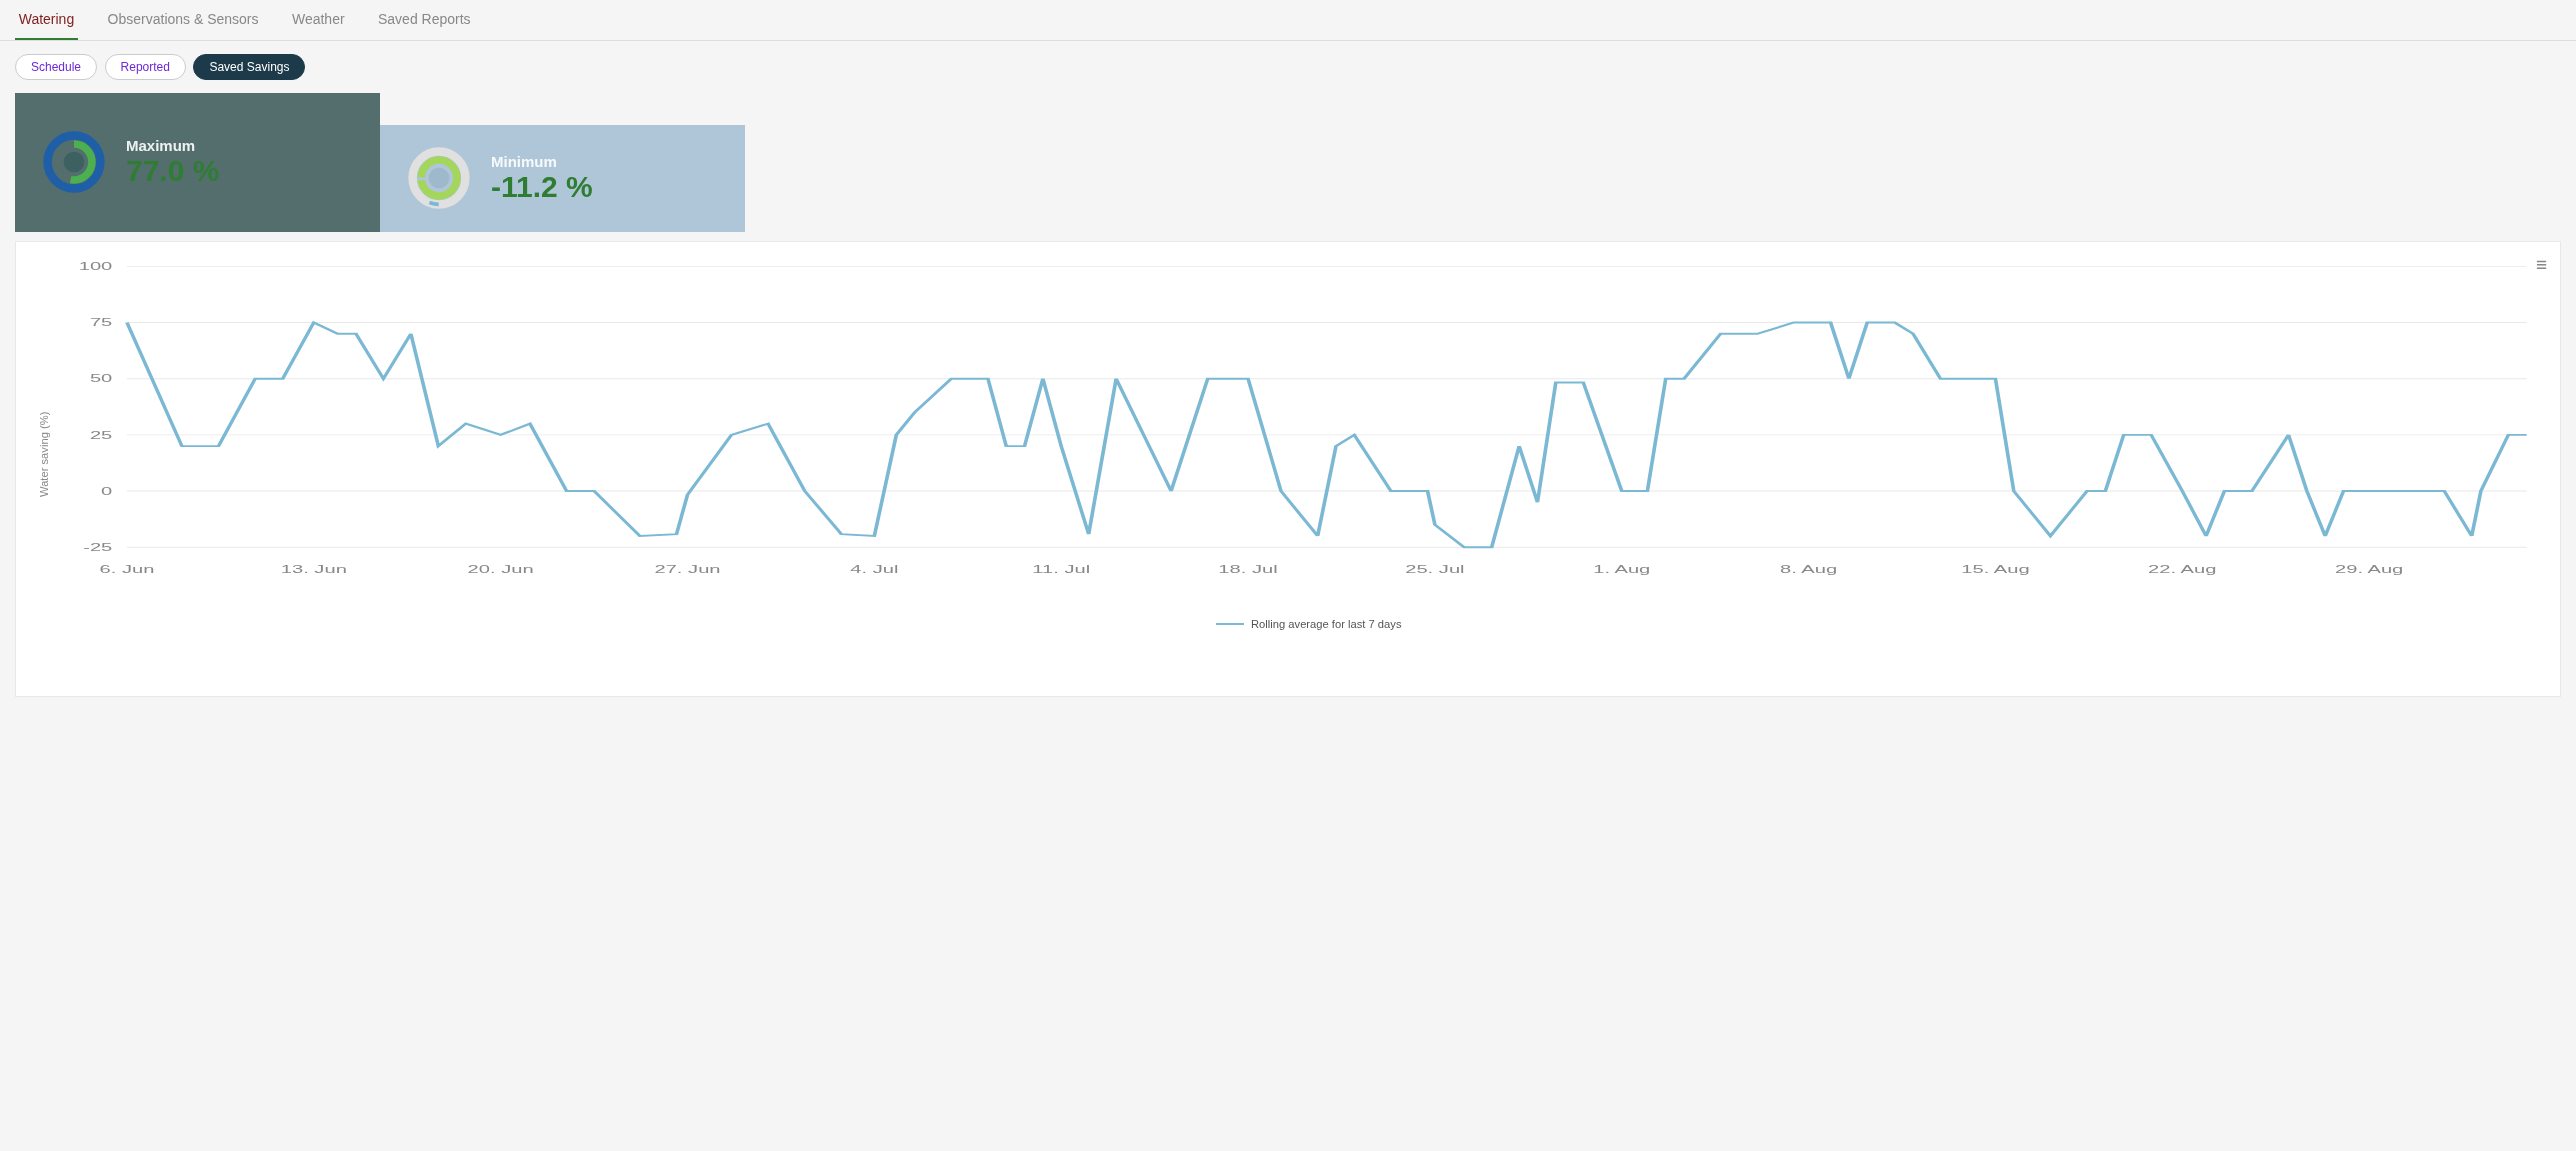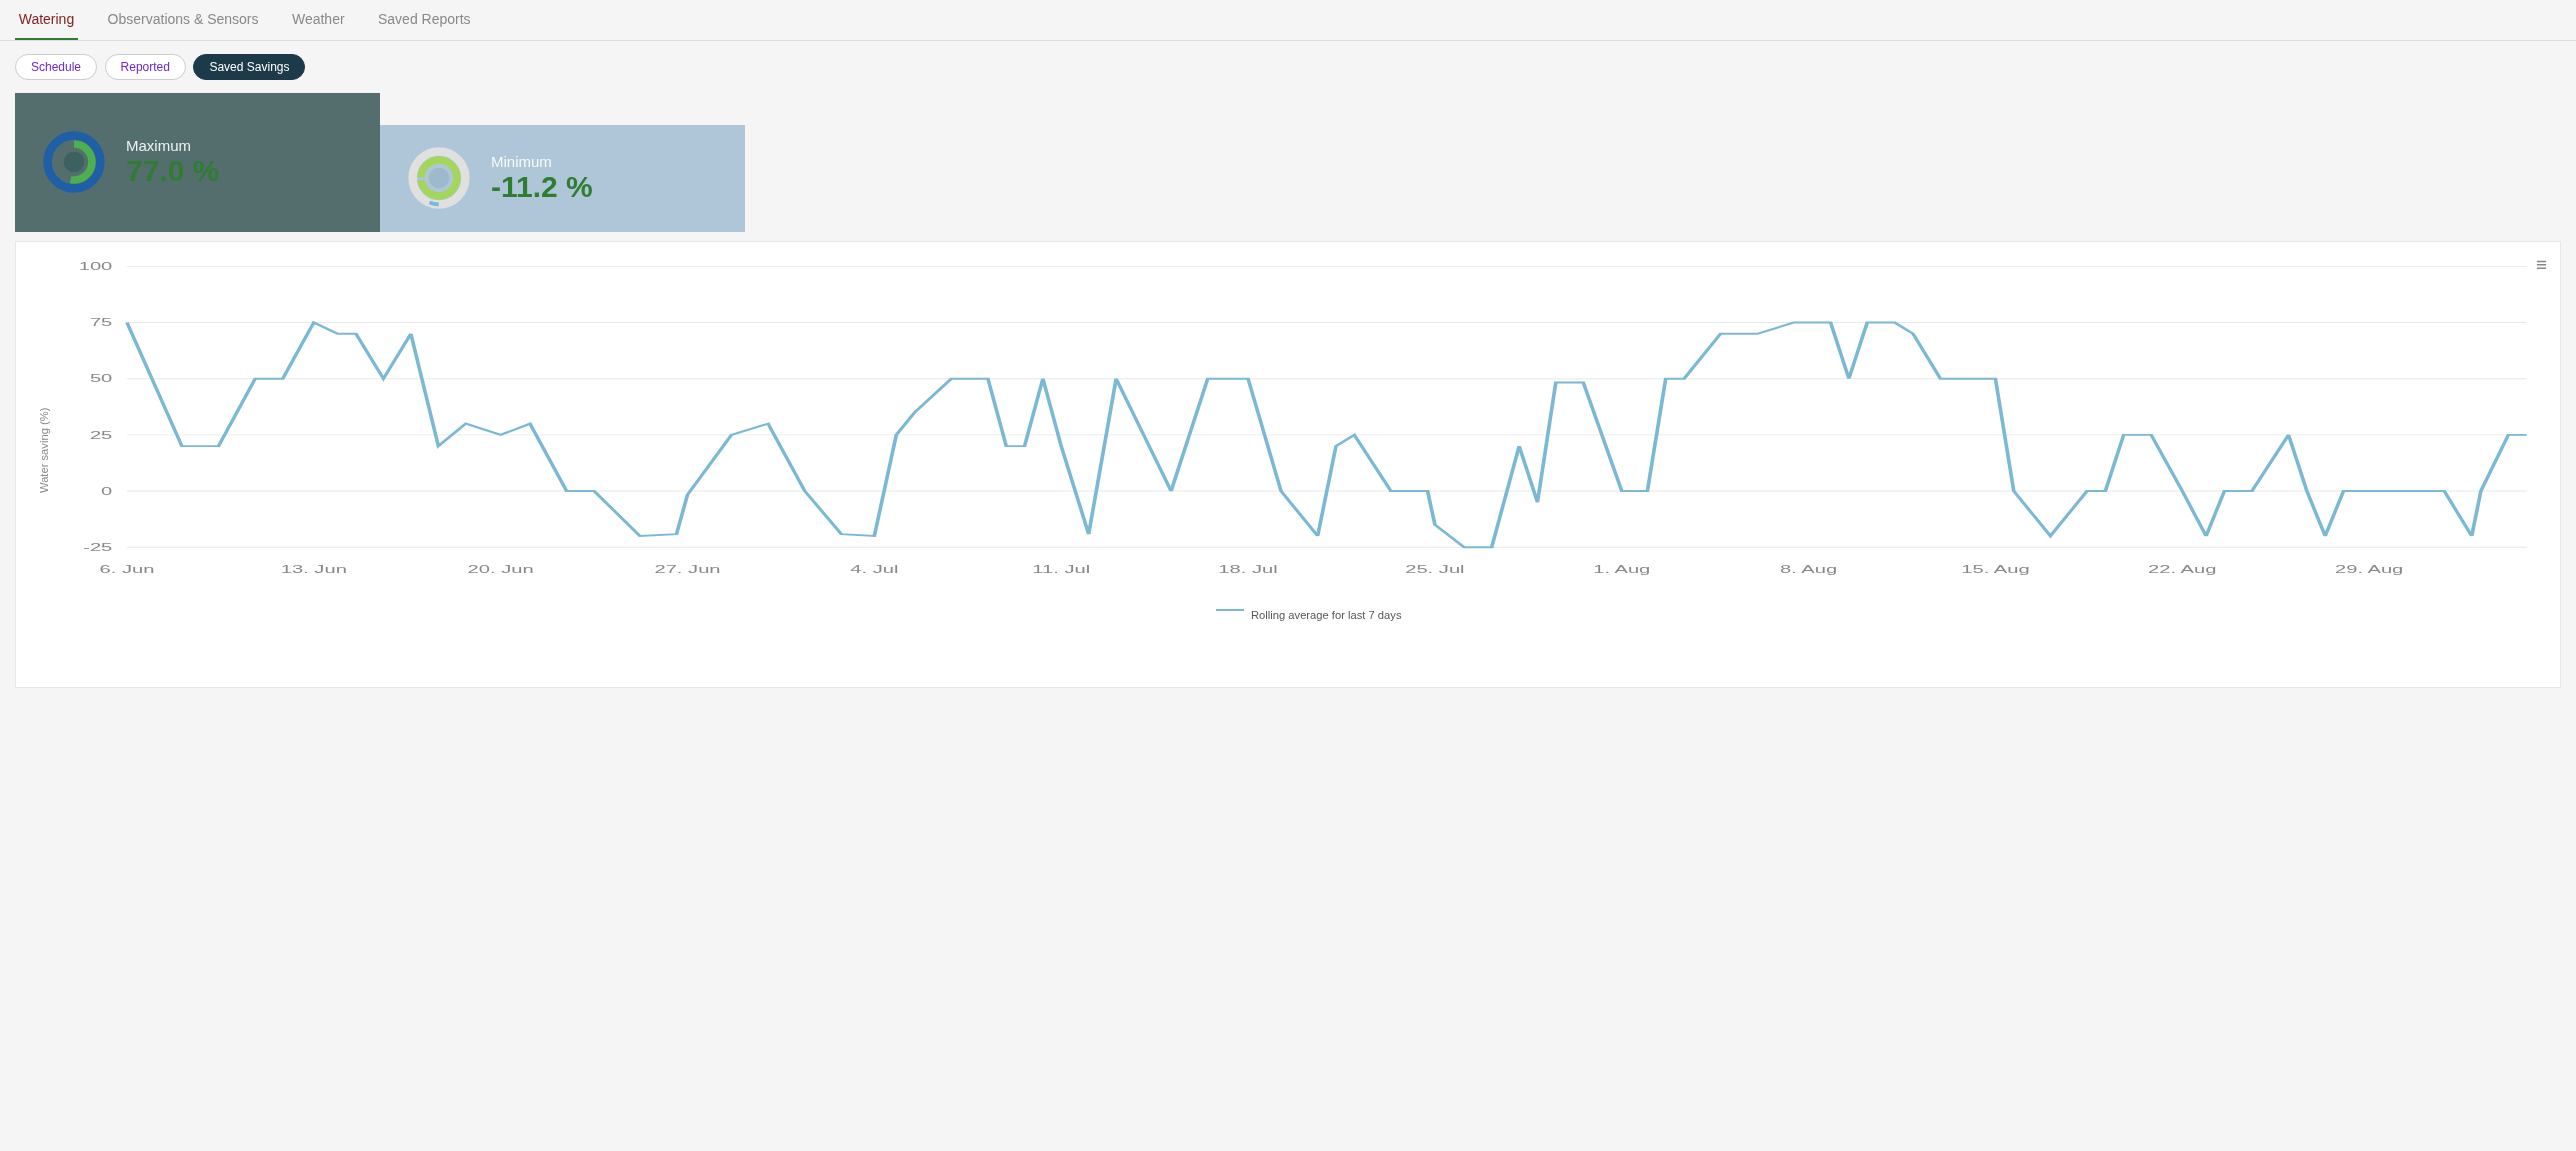--- a/index.html
+++ b/index.html
@@ -15,33 +15,33 @@
     .filter-btn { padding: 4.7px 15px; border-radius: 19px; border: 0.9px solid #ccc; background: #fff; cursor: pointer; font-size: 12px; color: #6d28d9; }
     .filter-btn.active-dark { background: #1c3a4a; color: #fff; border-color: #1c3a4a; }
 
     
     .cards-row { display: flex; padding: 0 15px; gap: 0; }
     .card { display: flex; align-items: center; gap: 19px; padding: 20.6px 26px; flex: 1; max-width: 365px; }
     .card-max { background: #546e6e; }
     .card-avg { background: #c8b89a; }
     .card-min { background: #aec6d8; margin-top: 32px; }
     .card-text { display: flex; flex-direction: column; }
-    .card-label { font-size: 15px; color: rgba(255,255,255,0.9); font-weight: 400; }
+    .card-label { font-size: 15px; color: rgba(255,255,255,0.9); font-weight: 700; }
     .card-value { font-size: 30px; font-weight: 700; color: #2e7d32; line-height: 1.1; }
 
     
     .donut-wrap { position: relative; width: 66px; height: 66px; flex-shrink: 0; }
     .donut-wrap svg { width: 66px; height: 66px; }
 
     
     .chart-container { margin: 9.4px 15px 0; background: #fff; border: 0.9px solid #e8e8e8; position: relative; padding: 15px 15px 66px 56px; }
     .chart-menu-icon { position: absolute; top: 11.2px; right: 13px; font-size: 19px; color: #888; cursor: pointer; }
     .chart-y-label { position: absolute; left: 0; top: 50%; transform: translateY(-50%) rotate(-90deg); font-size: 11.2px; color: #888; white-space: nowrap; width: 56px; text-align: center; }
     .chart-svg { width: 100%; height: 337px; display: block; }
-    .chart-legend { display: flex; justify-content: center; align-items: flex-start; gap: 7.5px; margin-top: 15px; font-size: 11.2px; color: #555; }
+    .chart-legend { display: flex; justify-content: center; align-items: center; gap: 7.5px; margin-top: 24px; font-size: 11.2px; color: #555; }
     .legend-line { width: 28px; height: 1.9px; background: #7bb8d4; display: inline-block; }
 
     
     .grid-line { stroke: #e8e8e8; stroke-width: 1; }
     .axis-text { font-size: 11px; fill: #888; }
     .chart-line { fill: none; stroke: #7bb8d4; stroke-width: 2; }
   </style>
 </head>
 <body>
 

